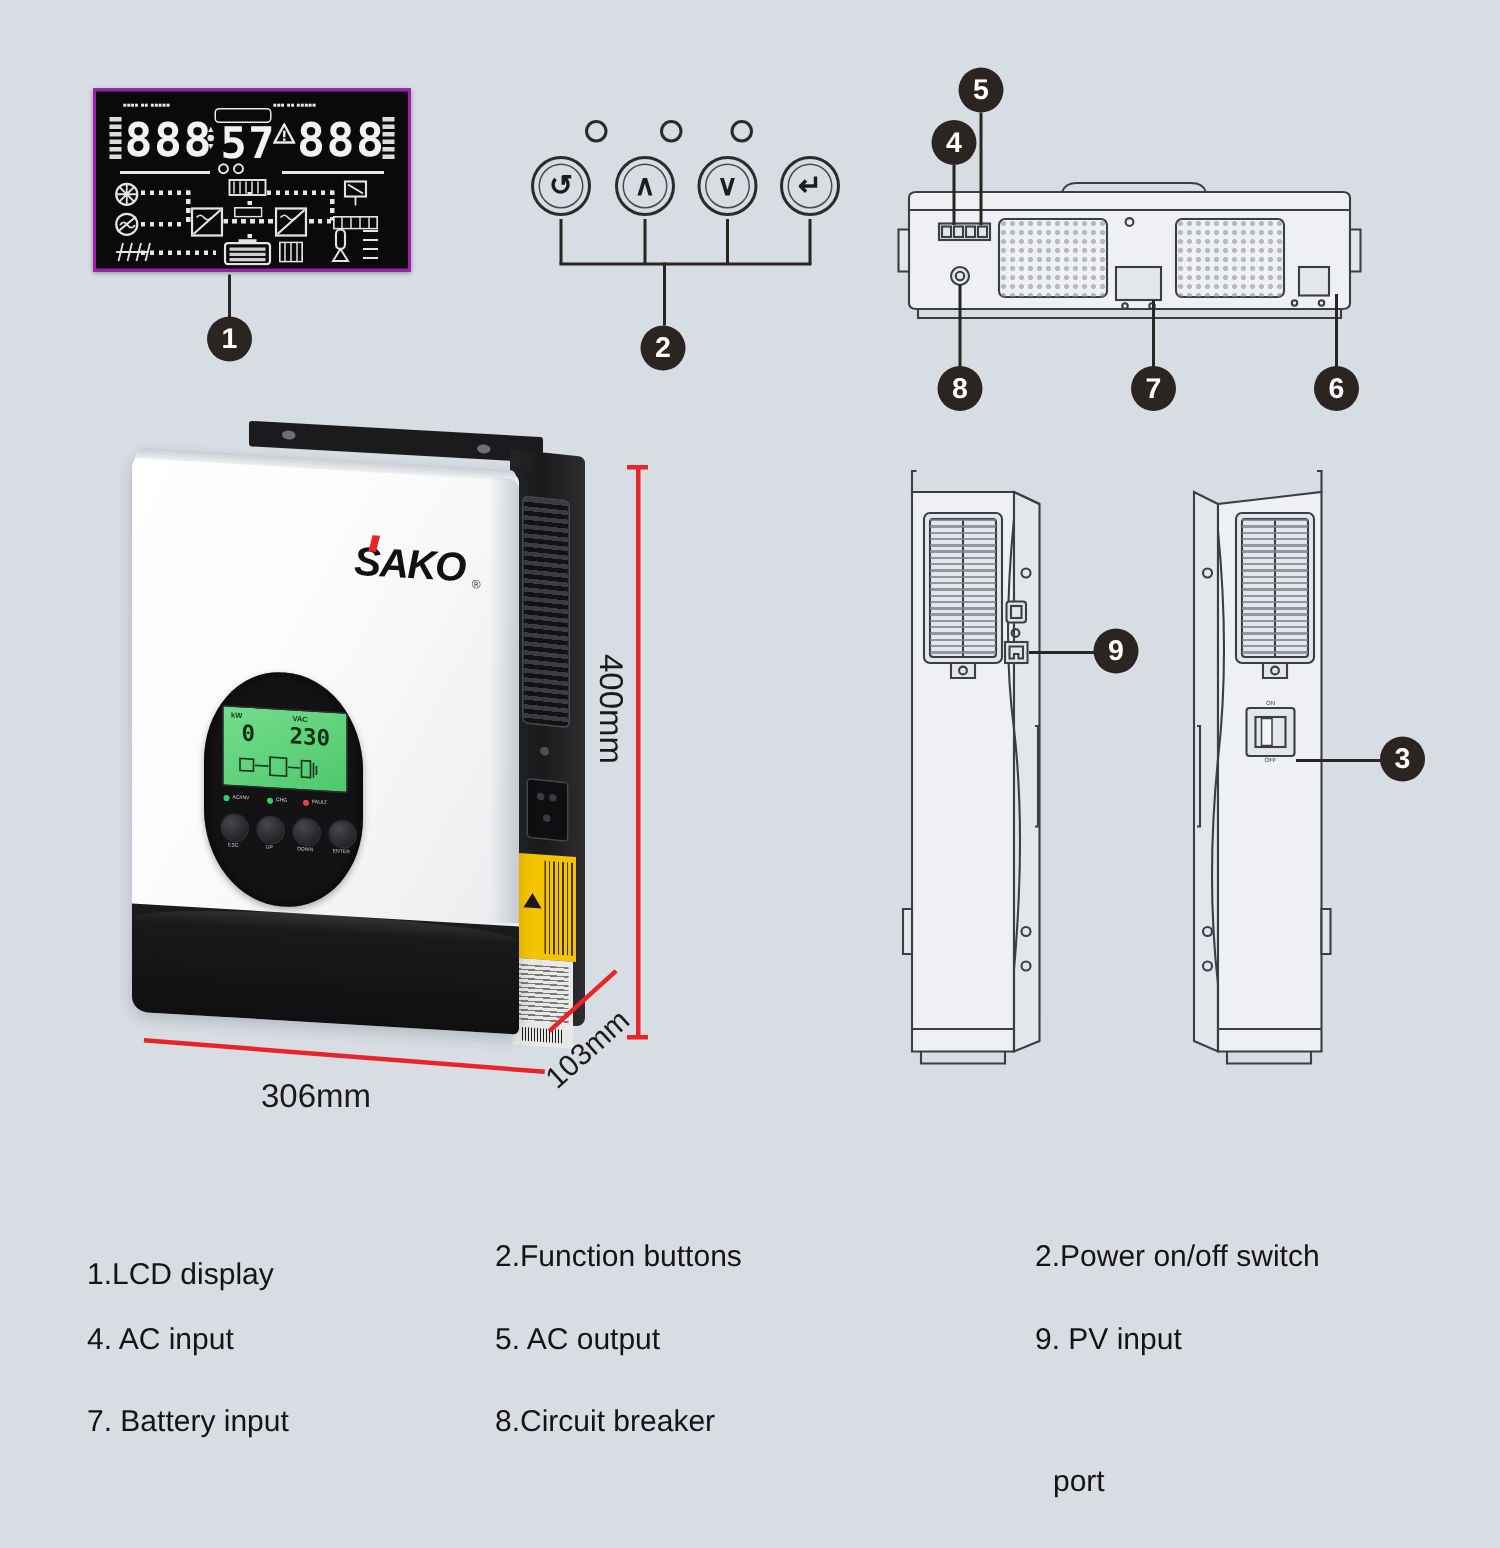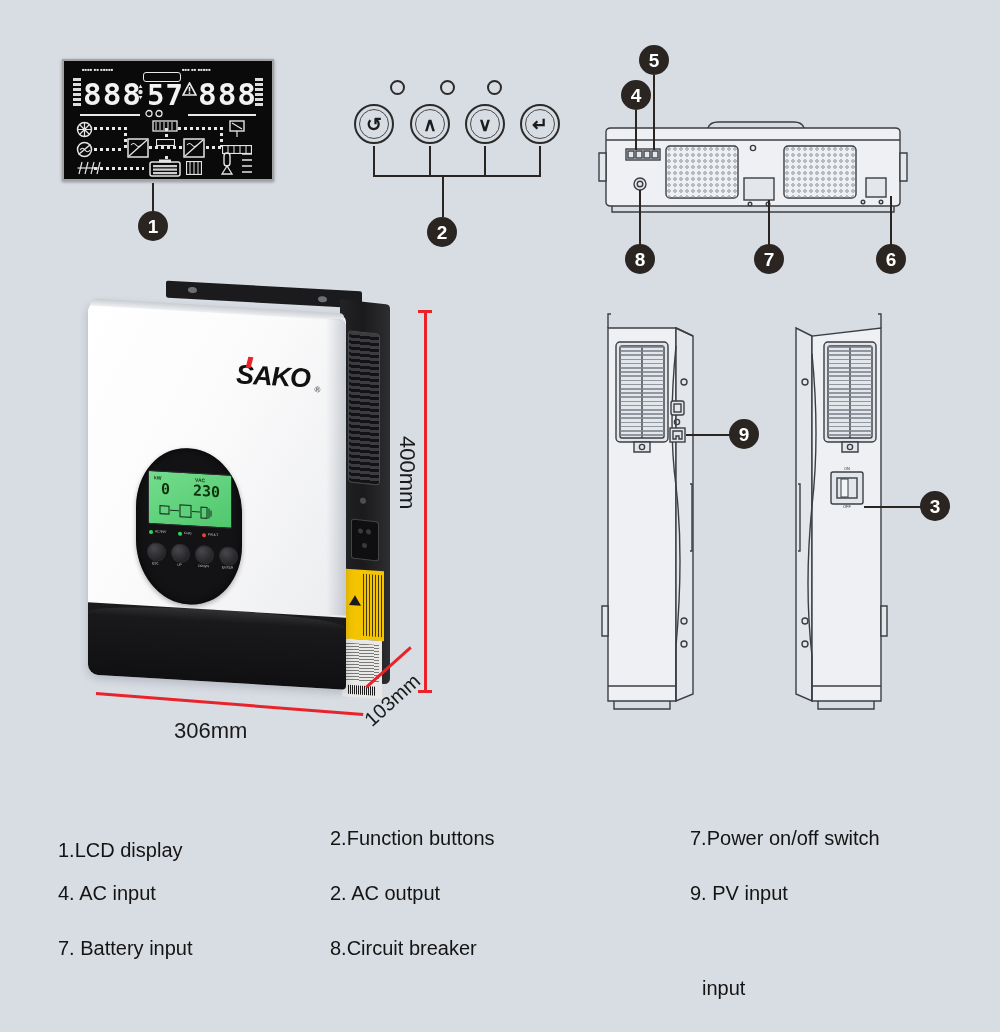--- a/index.html
+++ b/index.html
@@ -23,21 +23,21 @@
     display:flex;align-items:center;justify-content:center;
     line-height:1;z-index:30;
     font-family:"Liberation Sans", sans-serif;
   }
   .lead{position:absolute;background:#2a2521;z-index:20;}
   .lead.v{width:2px;}
   .lead.h{height:2px;}
 
   
   #lcd-panel{left:62px;top:59px;width:212px;height:122px;
-    background:#0a0a0a;border:2px solid #a3a3a3;box-sizing:border-box;
+    background:#0a0a0a;border:2px solid #a21caf;box-sizing:border-box;
     box-shadow:0 1px 3px rgba(0,0,0,.35);}
   #lcd-inner{position:absolute;left:6px;top:5px;width:196px;height:108px;}
   .seg{position:absolute;color:#f2f2f2;font-family:"DejaVu Sans Mono", monospace;
        font-weight:bold;letter-spacing:1px;}
   .tiny-lbl{position:absolute;color:#e8e8e8;font-size:4px;letter-spacing:.2px;
        font-family:"Liberation Sans",sans-serif;white-space:nowrap;}
   .lcdbar{position:absolute;background:#e9e9e9;}
   .lcdbox{position:absolute;border:1.5px solid #e9e9e9;}
   .lcdfill{position:absolute;background:#dcdcdc;}
   .dotline{position:absolute;height:3px;
@@ -565,24 +565,24 @@
     
     <div class="abs" style="left:50px;top:160px;font-size:4px;color:#2e3237;width:22px;text-align:center;">ON</div>
     <div class="abs" style="left:50px;top:198px;font-size:4px;color:#2e3237;width:22px;text-align:center;">OFF</div>
   </div>
   <div class="lead h" style="left:864px;top:506px;width:58px;"></div>
   <div class="badge" style="left:920px;top:491px;">3</div>
 
   <div id="legend">
     <div class="lg" style="left:58px;top:24px;">1.LCD display</div>
     <div class="lg" style="left:330px;top:12px;">2.Function buttons</div>
-    <div class="lg" style="left:690px;top:12px;">7.Power on/off switch</div>
+    <div class="lg" style="left:690px;top:12px;">2.Power on/off switch</div>
 
     <div class="lg" style="left:58px;top:67px;">4. AC input</div>
-    <div class="lg" style="left:330px;top:67px;">2. AC output</div>
+    <div class="lg" style="left:330px;top:67px;">5. AC output</div>
     <div class="lg" style="left:690px;top:67px;">9. PV input</div>
 
     <div class="lg" style="left:58px;top:122px;">7. Battery input</div>
     <div class="lg" style="left:330px;top:122px;">8.Circuit breaker</div>
-    <div class="lg" style="left:702px;top:162px;">input</div>
+    <div class="lg" style="left:702px;top:162px;">port</div>
   </div>
 
 </div>
 
 </body></html>

